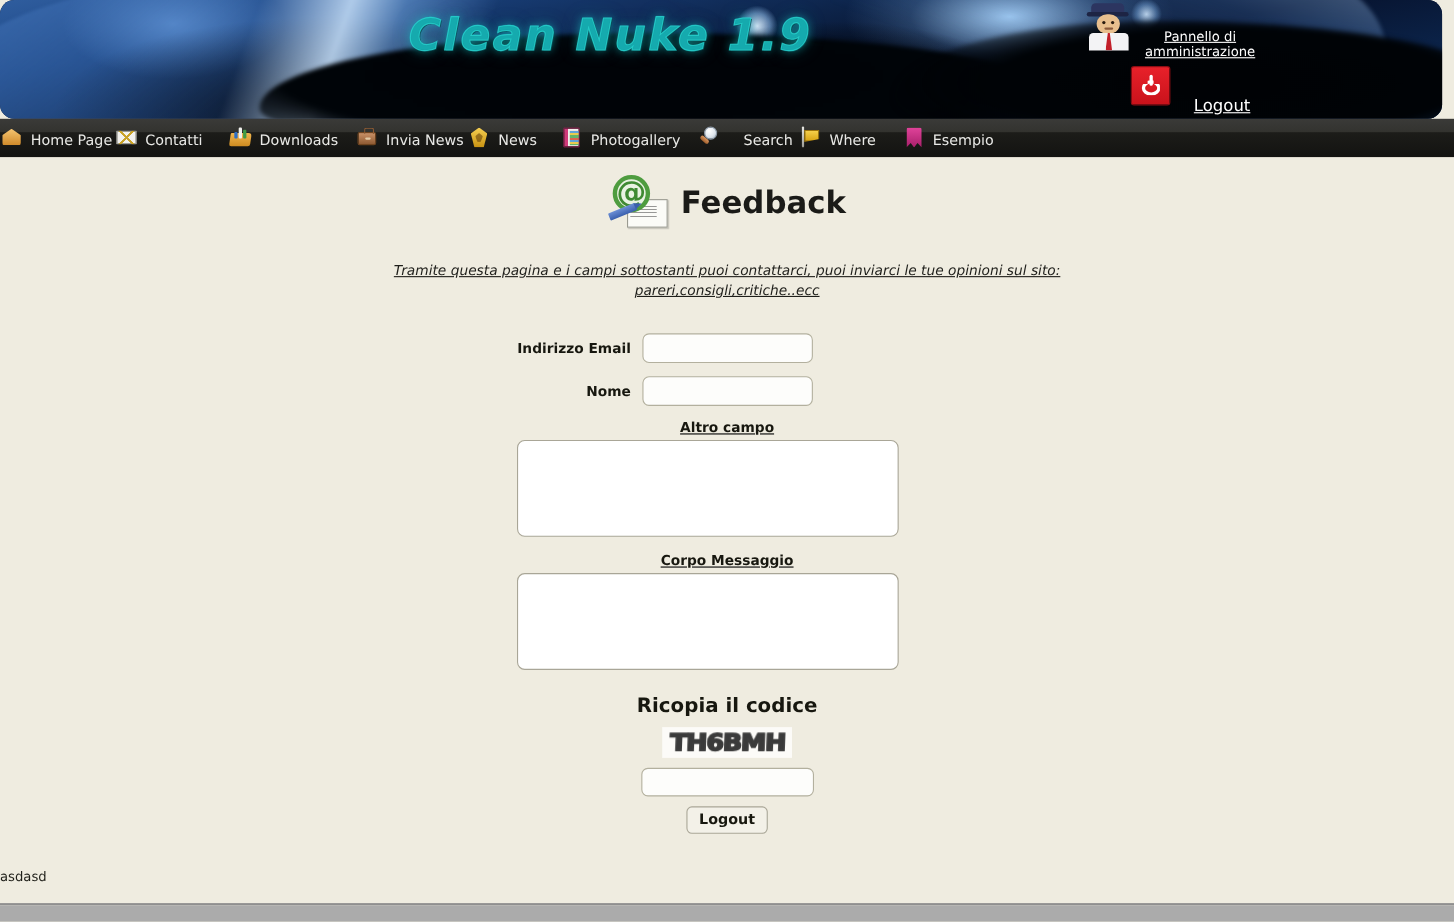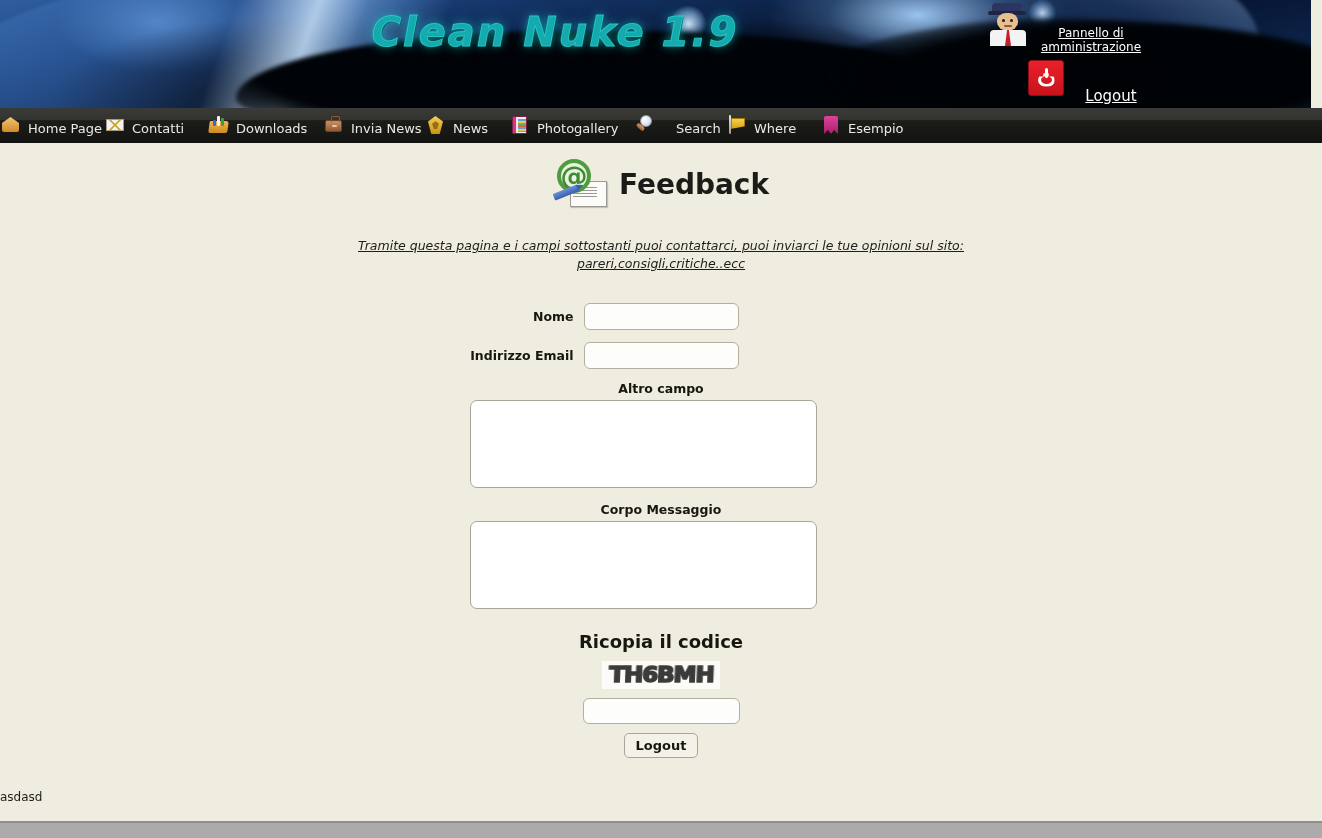--- a/index.html
+++ b/index.html
@@ -19,20 +19,21 @@
   }
 
   
   .banner {
     position: absolute;
     left: 0; top: 0;
     width: 1311px;
     height: 108px;
     overflow: hidden;
     background: #0a1430;
+    border-radius: 13px;
   }
   .banner-art {
     position: absolute;
     inset: 0;
     background:
       radial-gradient(ellipse 300px 150px at 58% 118%, #000306 0%, #000306 40%, rgba(0,3,6,0) 72%),
       radial-gradient(ellipse 360px 120px at 23% 92%, #01040a 0%, rgba(1,4,10,0) 70%),
       radial-gradient(ellipse 200px 80px at 70% 14%, #9fc8ef 0%, rgba(120,170,225,0.25) 45%, rgba(40,80,150,0) 75%),
       radial-gradient(ellipse 140px 70px at 12% 20%, #5c8fd0 0%, rgba(50,90,160,0) 72%),
       radial-gradient(circle 26px at 52.5% 22%, rgba(225,240,255,0.95) 0%, rgba(150,195,240,0.55) 45%, rgba(60,110,180,0) 72%),
@@ -421,20 +422,21 @@
     color: #222;
     font-family: "DejaVu Sans", "Liberation Sans", sans-serif;
   }
   .w-nome { width: 155px; }
   .w-email { width: 155px; }
 
   .block-field {
     width: 383px;
     margin: 0 auto 14px auto;
     text-align: center;
+    text-decoration: underline;
   }
   .block-lbl {
     font-size: 12.5px;
     font-weight: bold;
     color: #17170f;
     margin-bottom: 4px;
     display: block;
   }
   .ta {
     width: 347px;
@@ -645,28 +647,28 @@
         <div class="fb-pencil"></div>
       </div>
       <div class="page-title">Feedback</div>
     </div>
 
     <div class="intro">Tramite questa pagina e i campi sottostanti puoi contattarci, puoi inviarci le tue opinioni sul sito: pareri,consigli,critiche..ecc</div>
 
     <div class="form-area">
 
       <div class="row-inline">
+        <span class="lbl" style="width:380px;">Indirizzo Email</span>
+        <input class="txt-input w-email" type="text" value="" placeholder="" style="">
+        <span style="width:380px;"></span>
+      </div>
+
+      <div class="row-inline">
         <span class="lbl" style="width:380px;">Nome</span>
         <input class="txt-input w-nome" type="text" value="" placeholder="" style="">
-        <span style="width:380px;"></span>
-      </div>
-
-      <div class="row-inline">
-        <span class="lbl" style="width:380px;">Indirizzo Email</span>
-        <input class="txt-input w-email" type="text" value="" placeholder="" style="">
         <span style="width:380px;"></span>
       </div>
 
       <div class="block-field">
         <span class="block-lbl">Altro campo</span>
         <textarea class="ta" placeholder="" style=""></textarea>
       </div>
 
       <div class="block-field">
         <span class="block-lbl">Corpo Messaggio</span>

